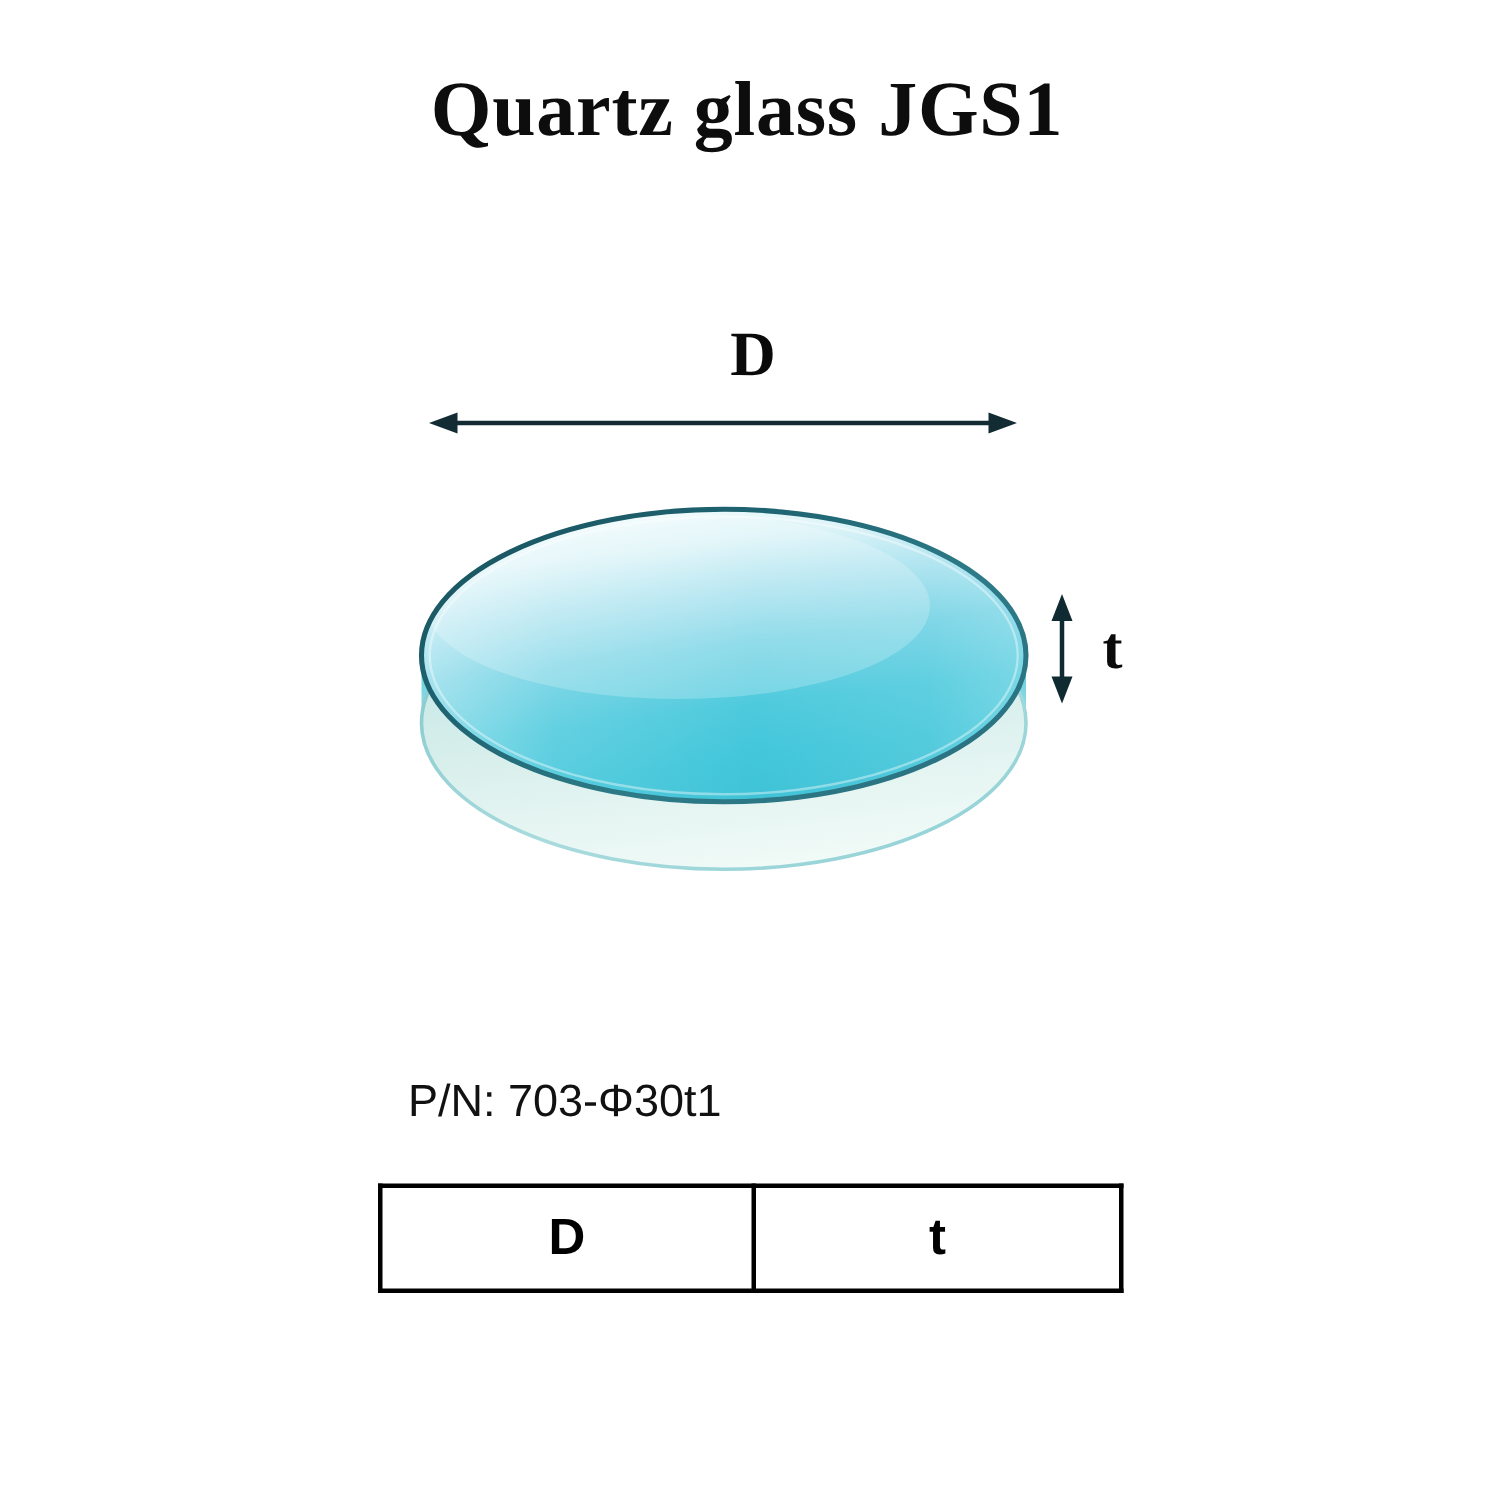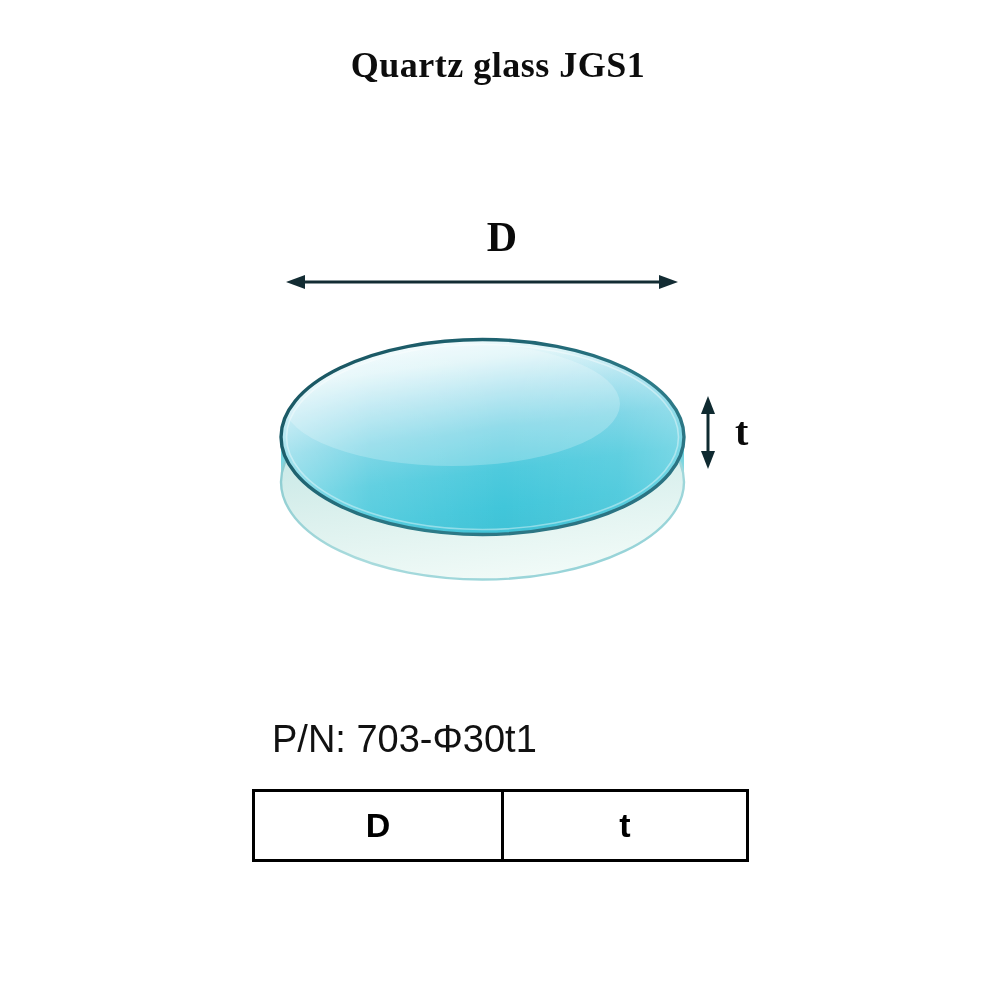--- a/index.html
+++ b/index.html
@@ -18,21 +18,21 @@
 
   
   #product-title {
     position: absolute;
     left: 0;
     top: 44px;
     width: 996px;
     text-align: center;
     font-family: "Liberation Serif", serif;
     font-weight: bold;
-    font-size: 36px;
+    font-size: 52px;
     letter-spacing: 0.5px;
     color: #0d0d0d;
     white-space: nowrap;
   }
 
   
   #diagram {
     position: absolute;
     left: 0;
     top: 0;
@@ -72,21 +72,21 @@
     height: 700px;
     overflow: visible;
   }
 
   
   #part-number {
     position: absolute;
     left: 272px;
     top: 718px;
     font-family: "Liberation Sans", sans-serif;
-    font-size: 38px;
+    font-size: 30px;
     color: #111111;
     letter-spacing: 0px;
     white-space: nowrap;
   }
 
   
   #spec-table {
     position: absolute;
     left: 252px;
     top: 789px;

